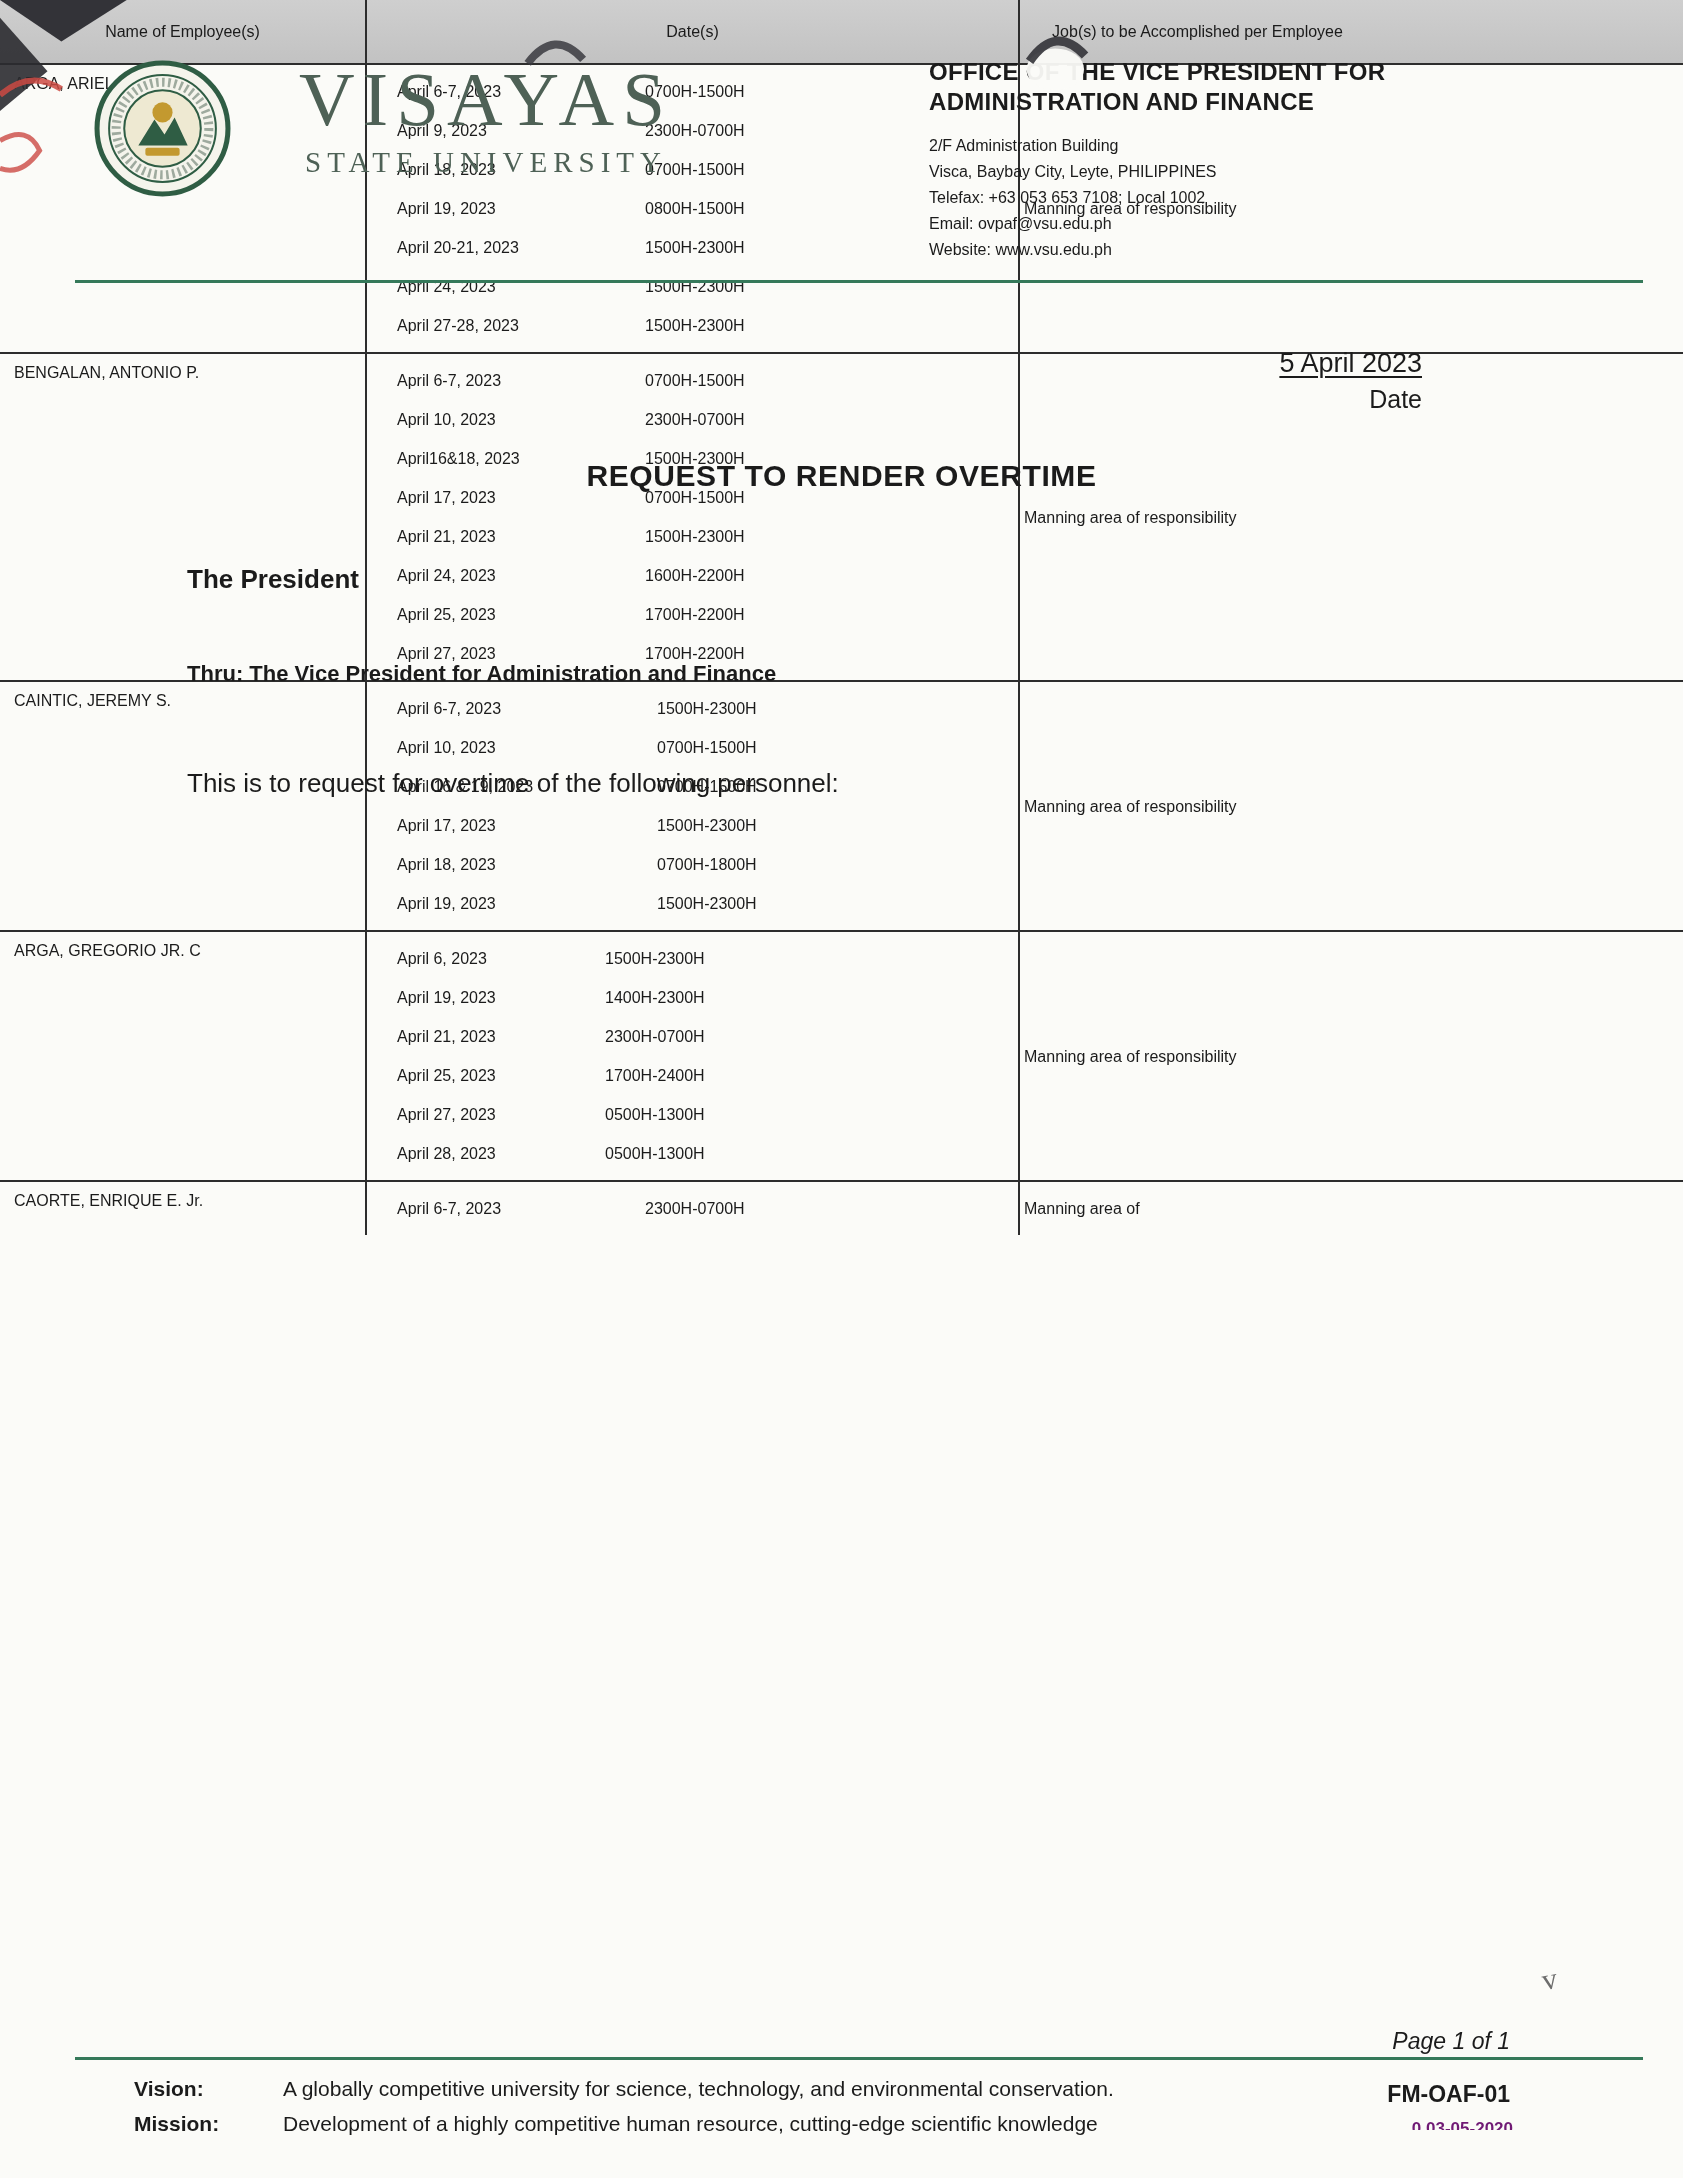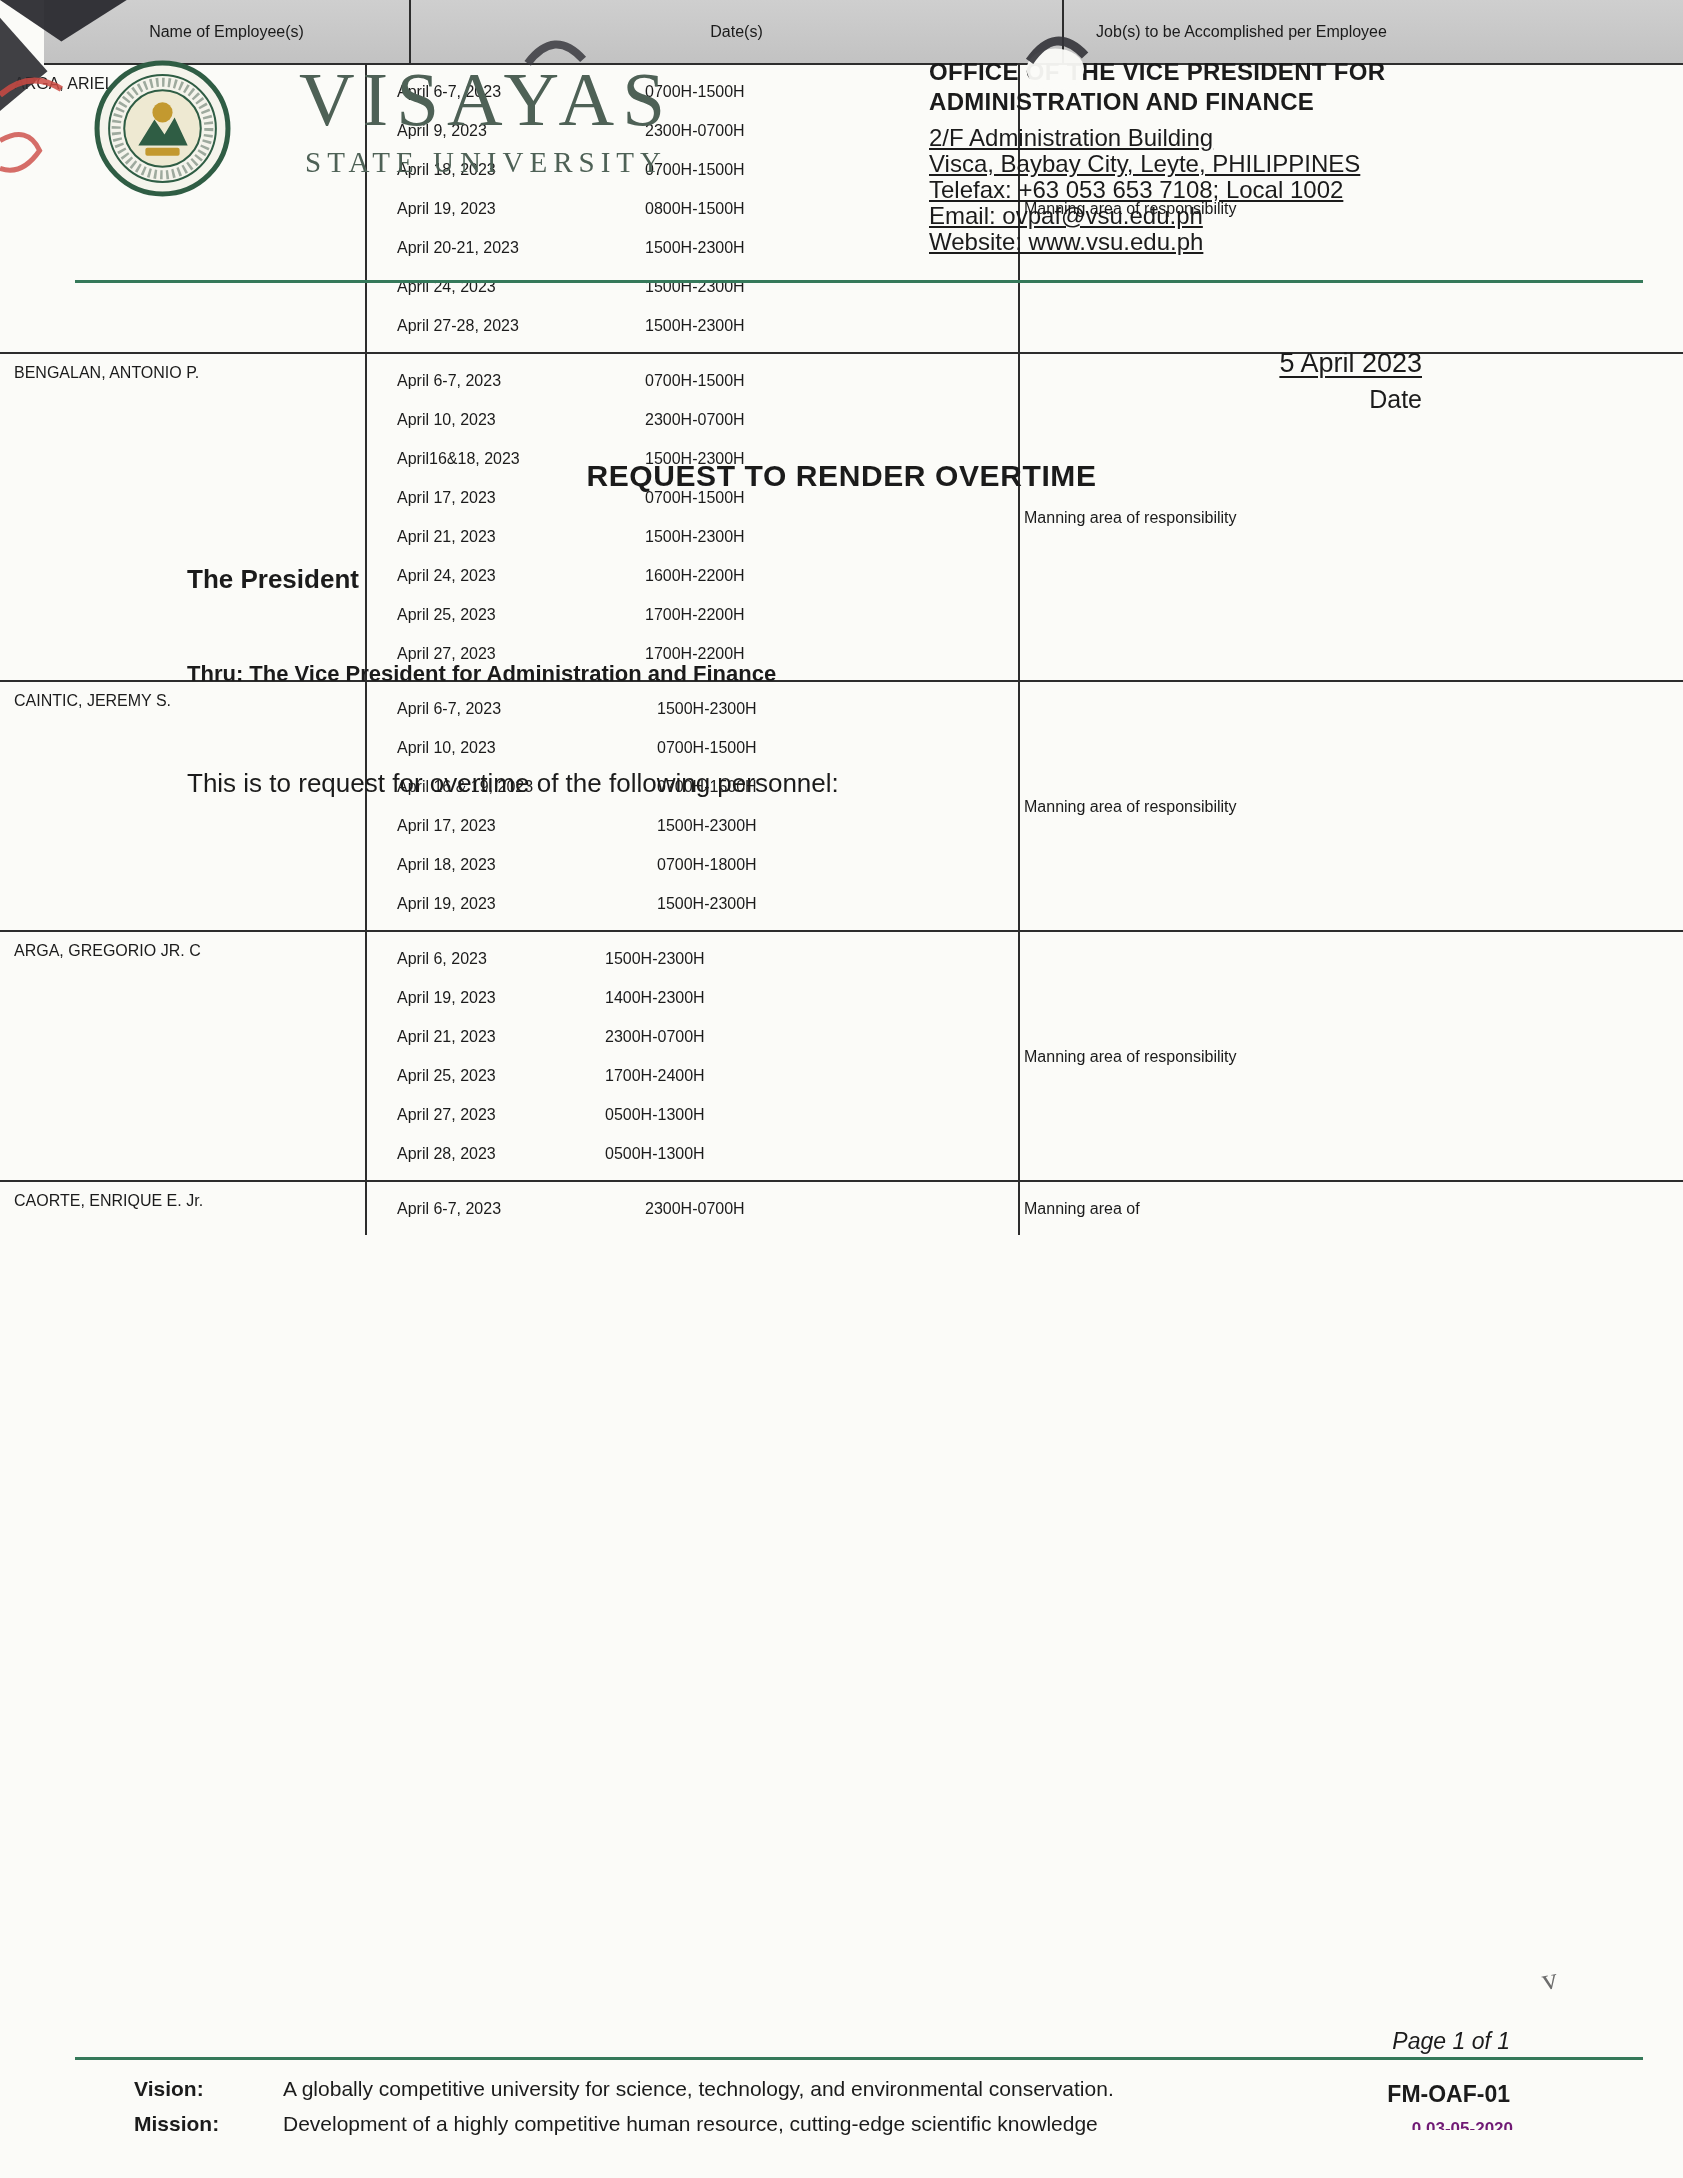--- a/index.html
+++ b/index.html
@@ -7,39 +7,39 @@
   body { font-family:"Liberation Sans", sans-serif; color:var(--ink,#1b1b1b); }
   .page { position:relative; width:1683px; height:2178px; background:#fbfbf8; overflow:hidden; margin:0 auto; }
 
   
   .seal { position:absolute; left:93px; top:59px; width:139px; height:139px; }
   .brand { position:absolute; left:273px; top:61px; width:426px; text-align:center; color:var(--brand,#4e6156); }
   .brand-main { font-family:"Liberation Serif", serif; font-size:77px; letter-spacing:8px; font-weight:400; line-height:1; }
   .brand-sub  { font-family:"Liberation Serif", serif; font-size:29px; letter-spacing:6px; margin-top:8px; }
   .office { position:absolute; left:929px; top:57px; width:594px; }
   .office-title { font-size:24px; font-weight:bold; line-height:30px; letter-spacing:0.3px; }
-  .office-address { margin-top:8px; font-size:24px; line-height:26px;text-decoration:underline; }
+  .office-address { margin-top:16px; font-size:16px; line-height:26px; }
   .rule { position:absolute; left:75px; width:1568px; height:3px; background:var(--rule,#35795a); }
   .rule-top { top:280px; }
   .rule-bottom { top:2057px; }
 
   
   .dateblock { position:absolute; left:1135px; top:348px; width:287px; text-align:right; }
   .date-value { font-size:27px; text-decoration:underline; text-underline-offset:4px; }
   .date-label { font-size:25px; margin-top:6px; }
   .doc-title { position:absolute; top:459px; left:0; width:1683px; text-align:center; font-size:30px; font-weight:bold; letter-spacing:0.6px; }
   .recipient { position:absolute; top:564px; left:187px; font-size:26px; font-weight:bold; }
   .thru      { position:absolute; top:661px; left:187px; font-size:22px; font-weight:bold; }
   .intro     { position:absolute; top:768px; left:187px; font-size:26px; }
 
   
   --line: #2d2d2d;
   .ot-table { position:absolute; left:134px; top:834px; width:1380px; border:2px solid #2d2d2d; border-bottom:none; font-size:25px; }
   .thead { display:grid; grid-template-columns:367px 653px 355px; min-height:65px;
-           background:linear-gradient(#cfcfcf,#c2c2c2); border-bottom:2px solid #2d2d2d;margin-left:44px; }
+           background:linear-gradient(#cfcfcf,#c2c2c2); border-bottom:2px solid #2d2d2d; }
   .th { display:flex; align-items:center; justify-content:center; text-align:center;
         border-right:2px solid #2d2d2d; padding:4px 14px; line-height:29px; }
   .th:last-child { border-right:none; }
   .trow { display:grid; grid-template-columns:367px 653px 355px; border-top:2px solid #2d2d2d; background:#fbfbf8; }
   .trow:first-child { border-top:none; }
   .cell { border-right:2px solid #2d2d2d; }
   .cell-name { padding:10px 10px 6px 14px; }
   .cell-dates { padding:7px 0 7px 30px; }
   .dline { display:flex; line-height:39px; white-space:nowrap; }
   .dline .d { display:inline-block; width:248px; }

